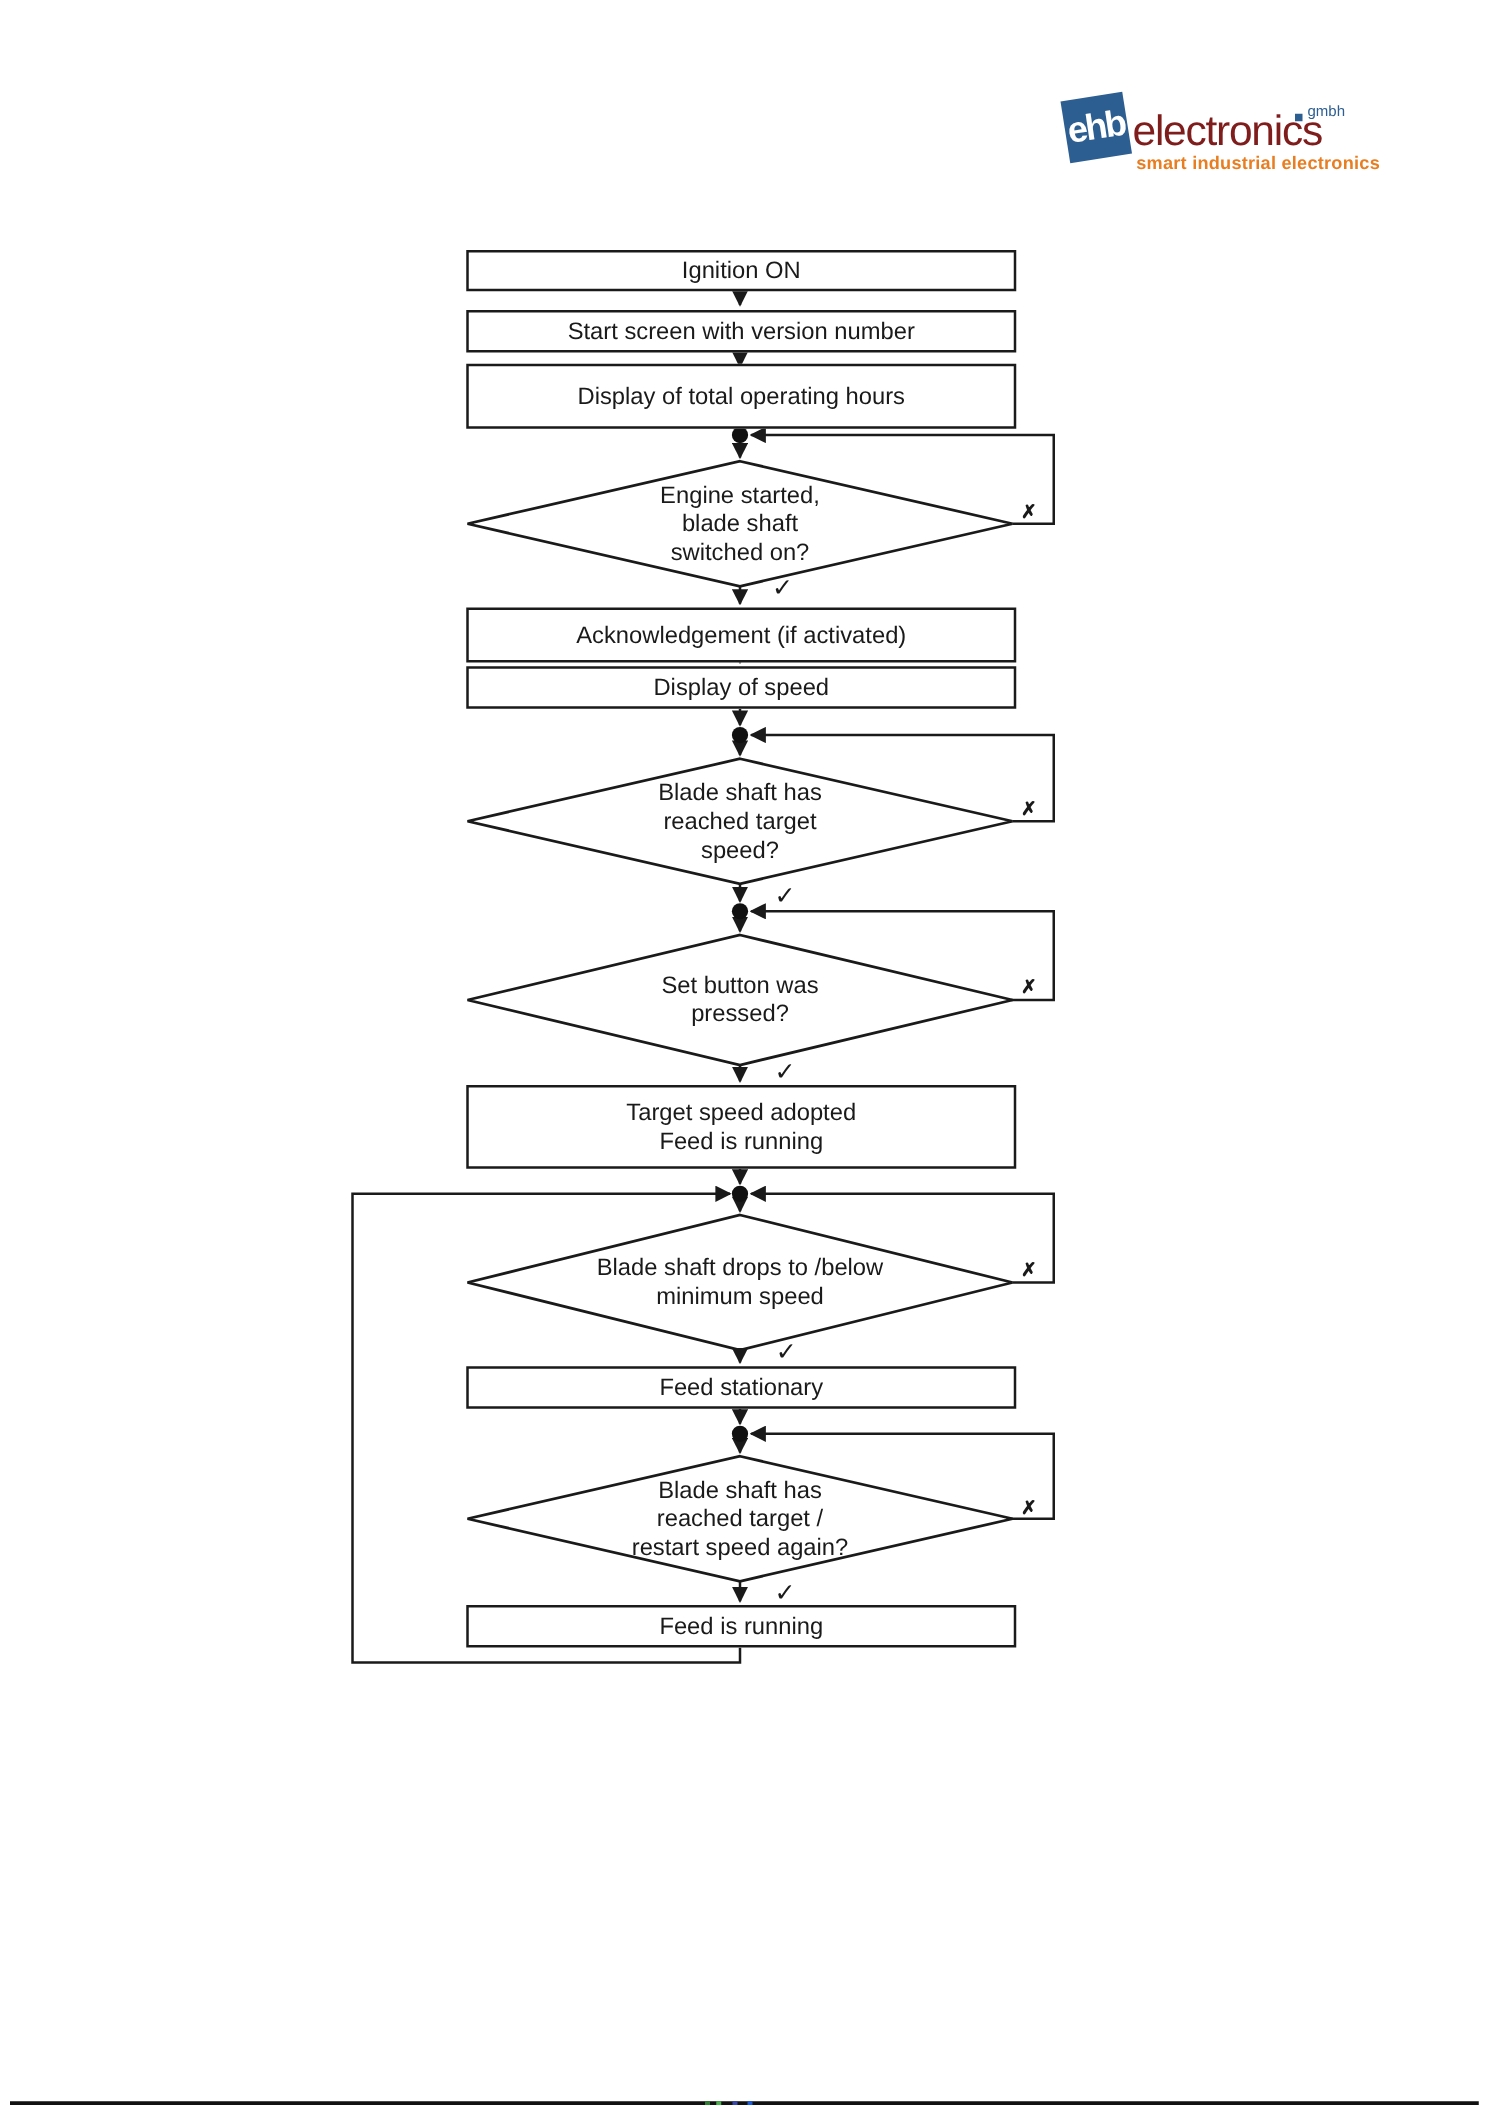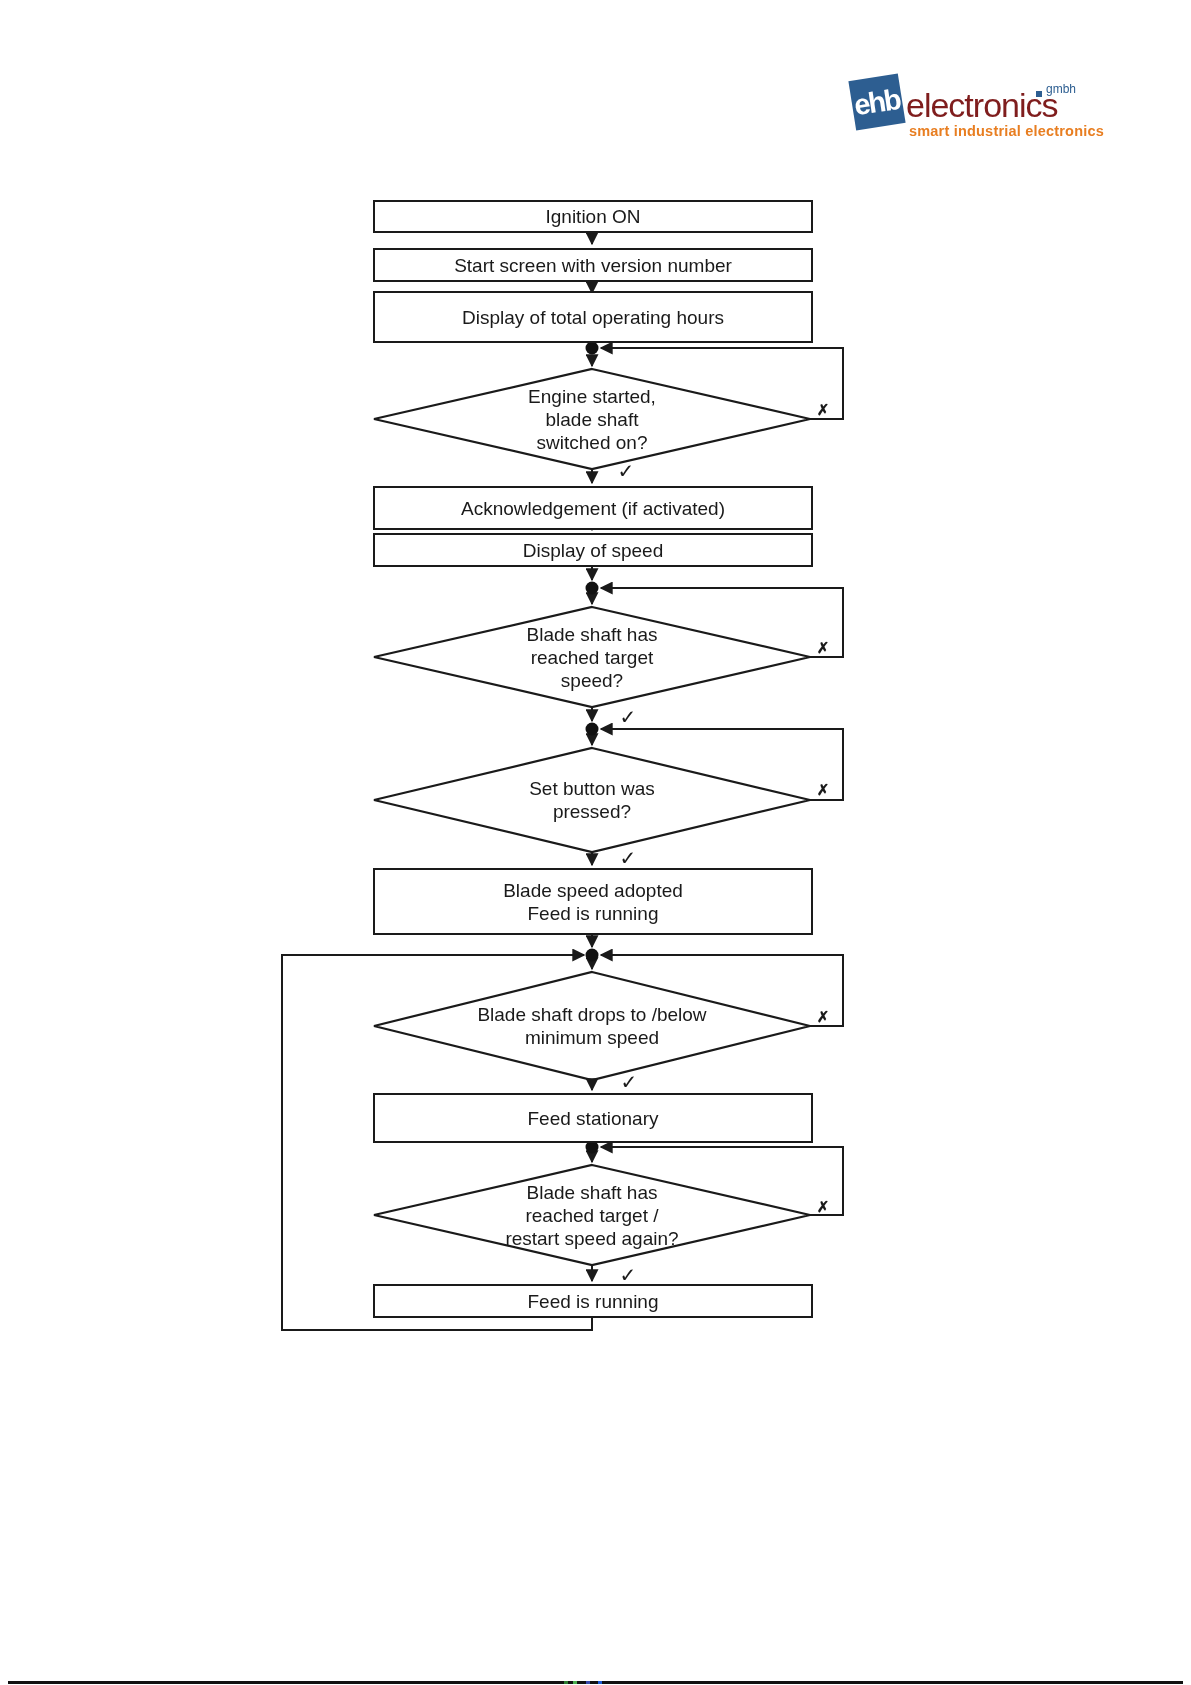--- a/index.html
+++ b/index.html
@@ -159,23 +159,23 @@
       <circle cx="592" cy="955" r="6.5"></circle>
       <circle cx="592" cy="1147" r="6.5"></circle>
     </g>
   </svg>
 
   <div class="pbox" style="top:248px;height:34px">Start screen with version number</div>
   <div class="pbox" style="top:200px;height:33px">Ignition ON</div>
   <div class="pbox" style="top:291px;height:52px">Display of total operating hours</div>
   <div class="pbox" style="top:486px;height:44px">Acknowledgement (if activated)</div>
   <div class="pbox" style="top:533px;height:34px">Display of speed</div>
-  <div class="pbox" style="top:868px;height:67px">Blade speed adopted
+  <div class="pbox" style="top:868px;height:67px">Target speed adopted
 Feed is running</div>
-  <div class="pbox" style="top:1093px;height:50px">Feed stationary</div>
+  <div class="pbox" style="top:1093px;height:34px">Feed stationary</div>
   <div class="pbox" style="top:1284px;height:34px">Feed is running</div>
 
   <div class="dlabel" style="top:379px;height:80px">Engine started,
 blade shaft
 switched on?</div>
   <div class="dlabel" style="top:617px;height:80px">Blade shaft has
 reached target
 speed?</div>
   <div class="dlabel" style="top:775px;height:50px">Set button was
 pressed?</div>

